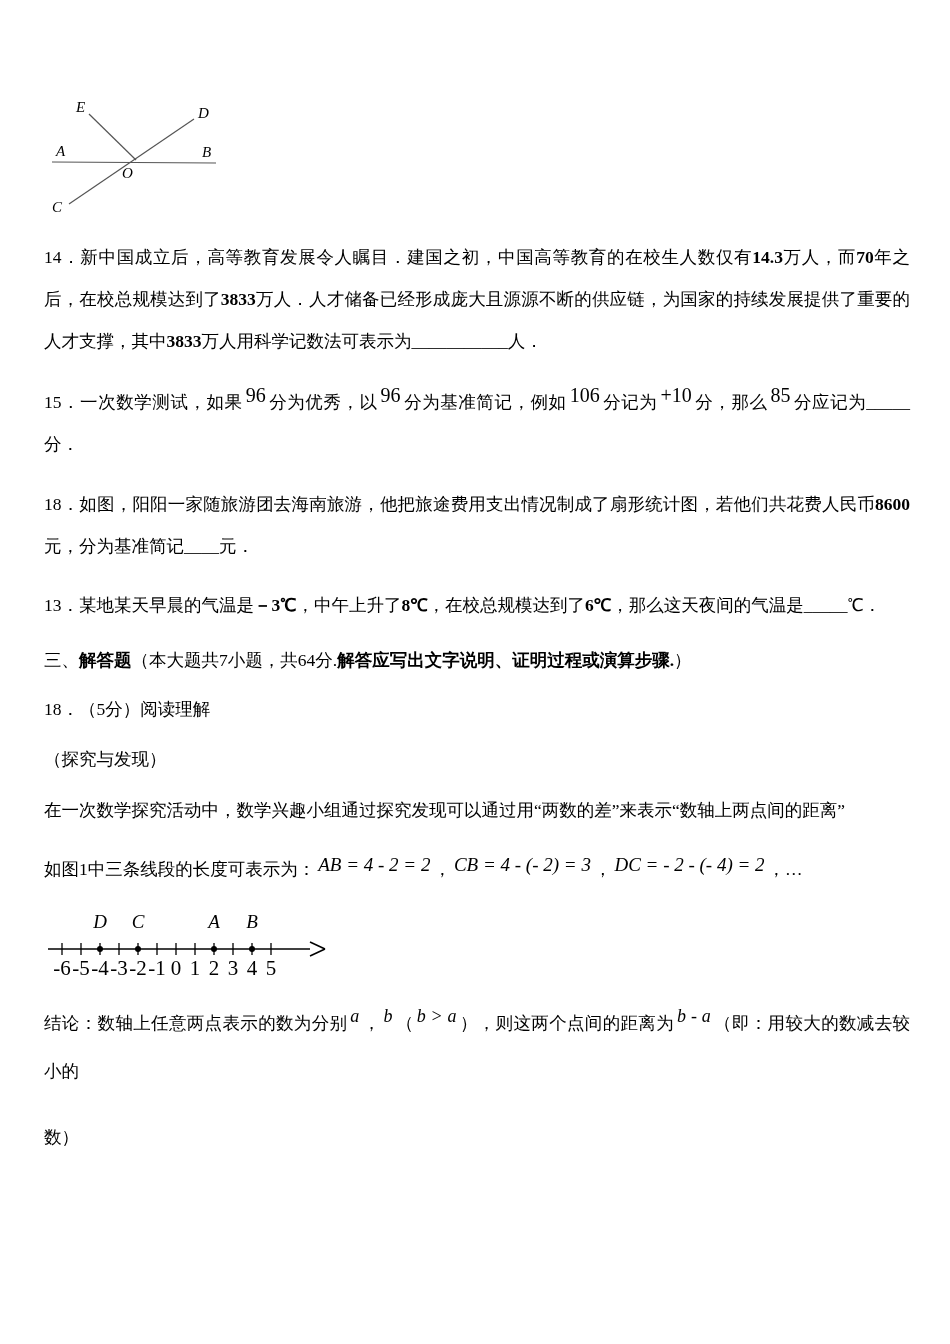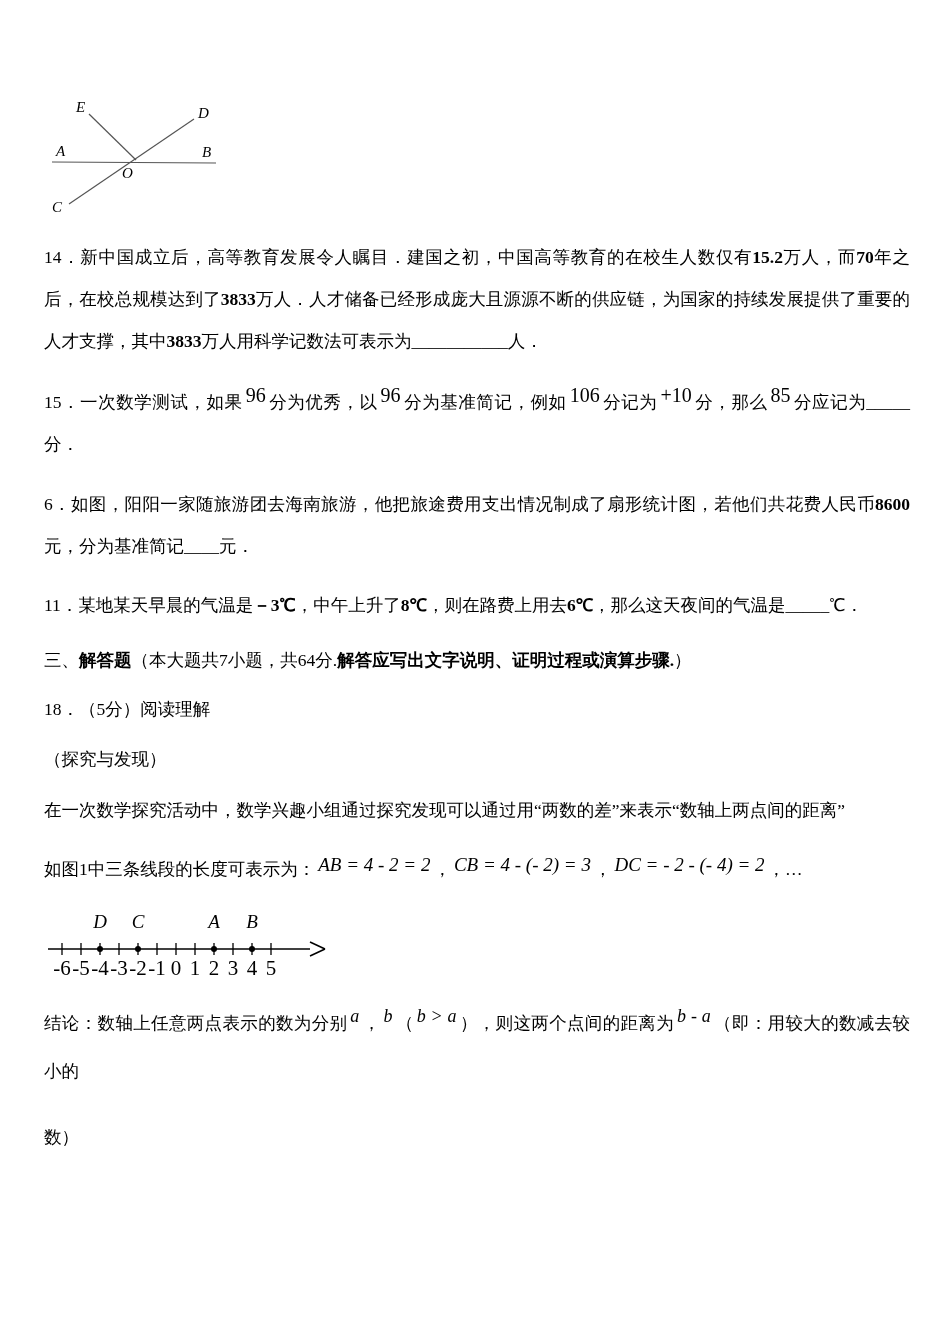--- a/index.html
+++ b/index.html
@@ -52,28 +52,28 @@
     <line x1="25" y1="108" x2="150" y2="23" stroke="#555" stroke-width="1.2"></line>
     <line x1="45" y1="18" x2="92" y2="64" stroke="#555" stroke-width="1.2"></line>
     <text x="32" y="16" font-size="15" font-style="italic">E</text>
     <text x="154" y="22" font-size="15" font-style="italic">D</text>
     <text x="12" y="60" font-size="15" font-style="italic">A</text>
     <text x="158" y="61" font-size="15" font-style="italic">B</text>
     <text x="78" y="82" font-size="15" font-style="italic">O</text>
     <text x="8" y="116" font-size="15" font-style="italic">C</text>
   </svg>
 
-  <p class="para mt16"><span>14．新中国成立后，高等教育发展令人瞩目．建国之初，中国高等教育的在校生人数仅有</span><span class="b">15.2</span><span>万人，而</span><span class="b">70</span><span>年之后，在校总规模达到了</span><span class="b">3833</span><span>万人．人才储备已经形成庞大且源源不断的供应链，为国家的持续发展提供了重要的人才支撑，其中</span><span class="b">3833</span><span>万人用科学记数法可表示为</span><span class="blank">___________</span><span>人．</span></p>
+  <p class="para mt16"><span>14．新中国成立后，高等教育发展令人瞩目．建国之初，中国高等教育的在校生人数仅有</span><span class="b">14.3</span><span>万人，而</span><span class="b">70</span><span>年之后，在校总规模达到了</span><span class="b">3833</span><span>万人．人才储备已经形成庞大且源源不断的供应链，为国家的持续发展提供了重要的人才支撑，其中</span><span class="b">3833</span><span>万人用科学记数法可表示为</span><span class="blank">___________</span><span>人．</span></p>
 
   <p class="para mt12"><span>15．一次数学测试，如果</span><span class="mn">96</span><span>分为优秀，以</span><span class="mn">96</span><span>分为基准简记，例如</span><span class="mn">106</span><span>分记为</span><span class="mn">+10</span><span>分，那么</span><span class="mn">85</span><span>分应记为</span><span class="blank">_____</span><span>分．</span></p>
 
-  <p class="para mt18"><span>6．如图，阳阳一家随旅游团去海南旅游，他把旅途费用支出情况制成了扇形统计图，若他们共花费人民币</span><span class="b">8600</span><span>元，分为基准简记</span><span class="blank">____</span><span>元．</span></p>
+  <p class="para mt18"><span>18．如图，阳阳一家随旅游团去海南旅游，他把旅途费用支出情况制成了扇形统计图，若他们共花费人民币</span><span class="b">8600</span><span>元，分为基准简记</span><span class="blank">____</span><span>元．</span></p>
 
 
-  <p class="para mt14"><span>11．某地某天早晨的气温是</span><span class="b">－3℃</span><span>，中午上升了</span><span class="b">8℃</span><span>，则在路费上用去</span><span class="b">6℃</span><span>，那么这天夜间的气温是</span><span class="blank">_____</span><span>℃．</span></p>
+  <p class="para mt14"><span>13．某地某天早晨的气温是</span><span class="b">－3℃</span><span>，中午上升了</span><span class="b">8℃</span><span>，在校总规模达到了</span><span class="b">6℃</span><span>，那么这天夜间的气温是</span><span class="blank">_____</span><span>℃．</span></p>
 
   <p class="para lh32 mt12"><span>三、</span><span class="b">解答题</span><span>（本大题共7小题，共64分.</span><span class="b">解答应写出文字说明、证明过程或演算步骤.</span><span>）</span></p>
 
   <p class="para lh32 mt6">18．（5分）阅读理解</p>
   <p class="para lh32">（探究与发现）</p>
   <p class="para lh36 mt6">在一次数学探究活动中，数学兴趣小组通过探究发现可以通过用“两数的差”来表示“数轴上两点间的距离”</p>
   <p class="para lh46"><span>如图1中三条线段的长度可表示为：</span><span class="mf">AB = 4 - 2 = 2</span><span>，</span><span class="mf">CB = 4 - (- 2) = 3</span><span>，</span><span class="mf">DC = - 2 - (- 4) = 2</span><span>，…</span></p>
 
   <div class="nl-wrap">
     <svg width="290" height="76" viewBox="0 0 290 76">

